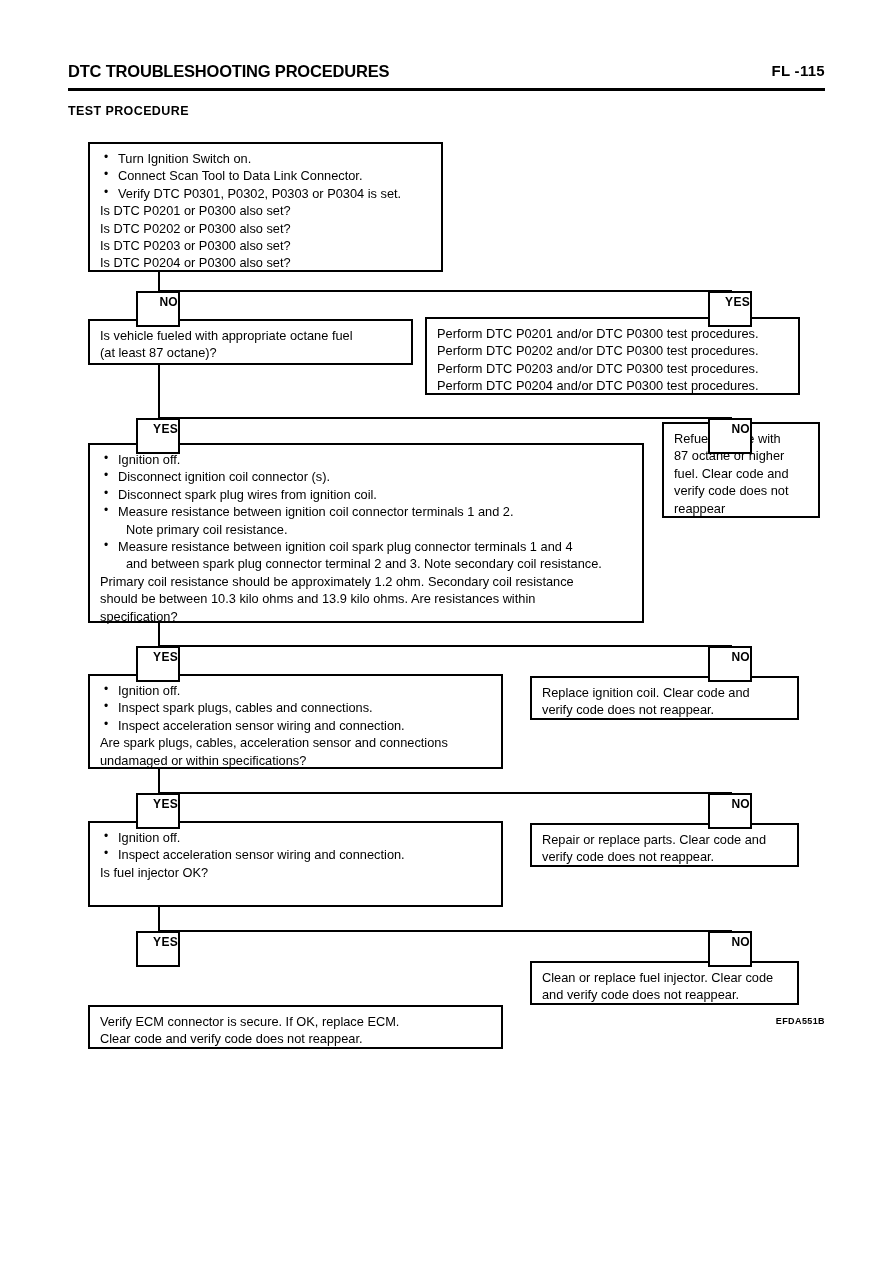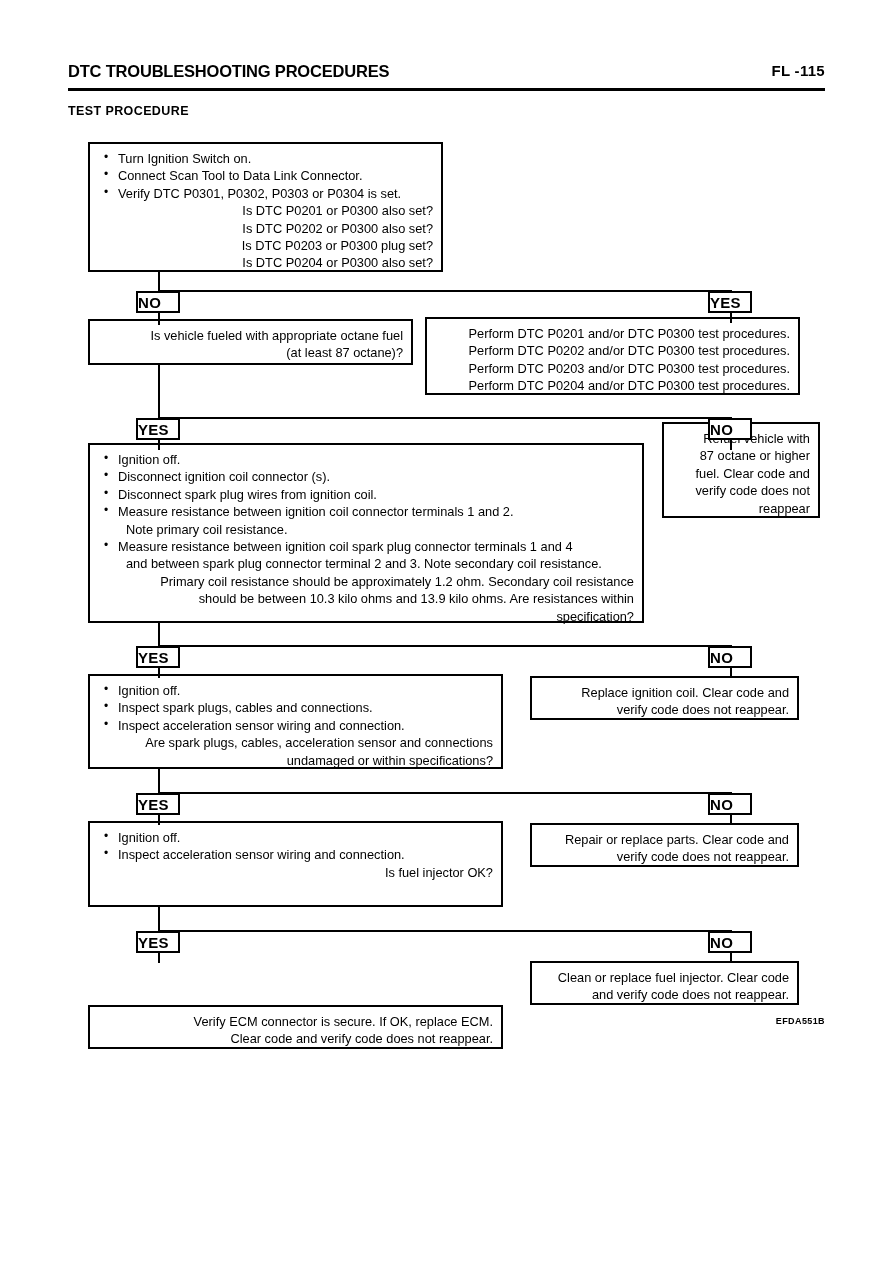--- a/index.html
+++ b/index.html
@@ -62,21 +62,20 @@
     position: absolute;
     border: 2px solid #000;
     background: #fff;
     box-sizing: border-box;
     font-size: 12.8px;
     line-height: 17.4px;
     padding: 6px 8px 6px 10px;
   }
   .fbox .line {
     white-space: pre;
-    text-align: right;
   }
   .fbox ul {
     margin: 0;
     padding: 0;
     list-style: none;
   }
   .fbox ul li {
     position: relative;
     padding-left: 18px;
     white-space: pre;
@@ -93,24 +92,24 @@
   }
   .fbox ul li.cont {
     padding-left: 26px;
   }
 
   .label-box {
     position: absolute;
     border: 2px solid #000;
     background: #fff;
     box-sizing: border-box;
-    height: 22px;
+    height: 36px;
     width: 44px;
-    text-align: left;
-    font-size: 15px;
+    text-align: right;
+    font-size: 12px;
     font-weight: bold;
     line-height: 19px;
     letter-spacing: 0.3px;
     z-index: 3;
   }
 
   .vline {
     position: absolute;
     width: 2px;
     background: #000;
@@ -143,21 +142,21 @@
 <div id="section-label">TEST  PROCEDURE</div>
 
 <div class="fbox" style="left:88px; top:142px; width:355px; height:130px;">
   <ul>
     <li>Turn Ignition Switch on.</li>
     <li>Connect Scan Tool to Data Link Connector.</li>
     <li>Verify DTC P0301, P0302, P0303 or P0304 is set.</li>
   </ul>
   <div class="line">Is DTC P0201 or P0300 also set?</div>
   <div class="line">Is DTC P0202 or P0300 also set?</div>
-  <div class="line">Is DTC P0203 or P0300 plug set?</div>
+  <div class="line">Is DTC P0203 or P0300 also set?</div>
   <div class="line">Is DTC P0204 or P0300 also set?</div>
 </div>
 
 <div class="vline" style="left:158px; top:272px; height:20px;"></div>
 <div class="hline" style="left:158px; top:290px; width:574px;"></div>
 <div class="vline" style="left:158px; top:290px; height:12px;"></div>
 <div class="vline" style="left:730px; top:290px; height:12px;"></div>
 
 <div class="label-box" style="left:136px; top:291px;">NO</div>
 <div class="label-box" style="left:708px; top:291px;">YES</div>

